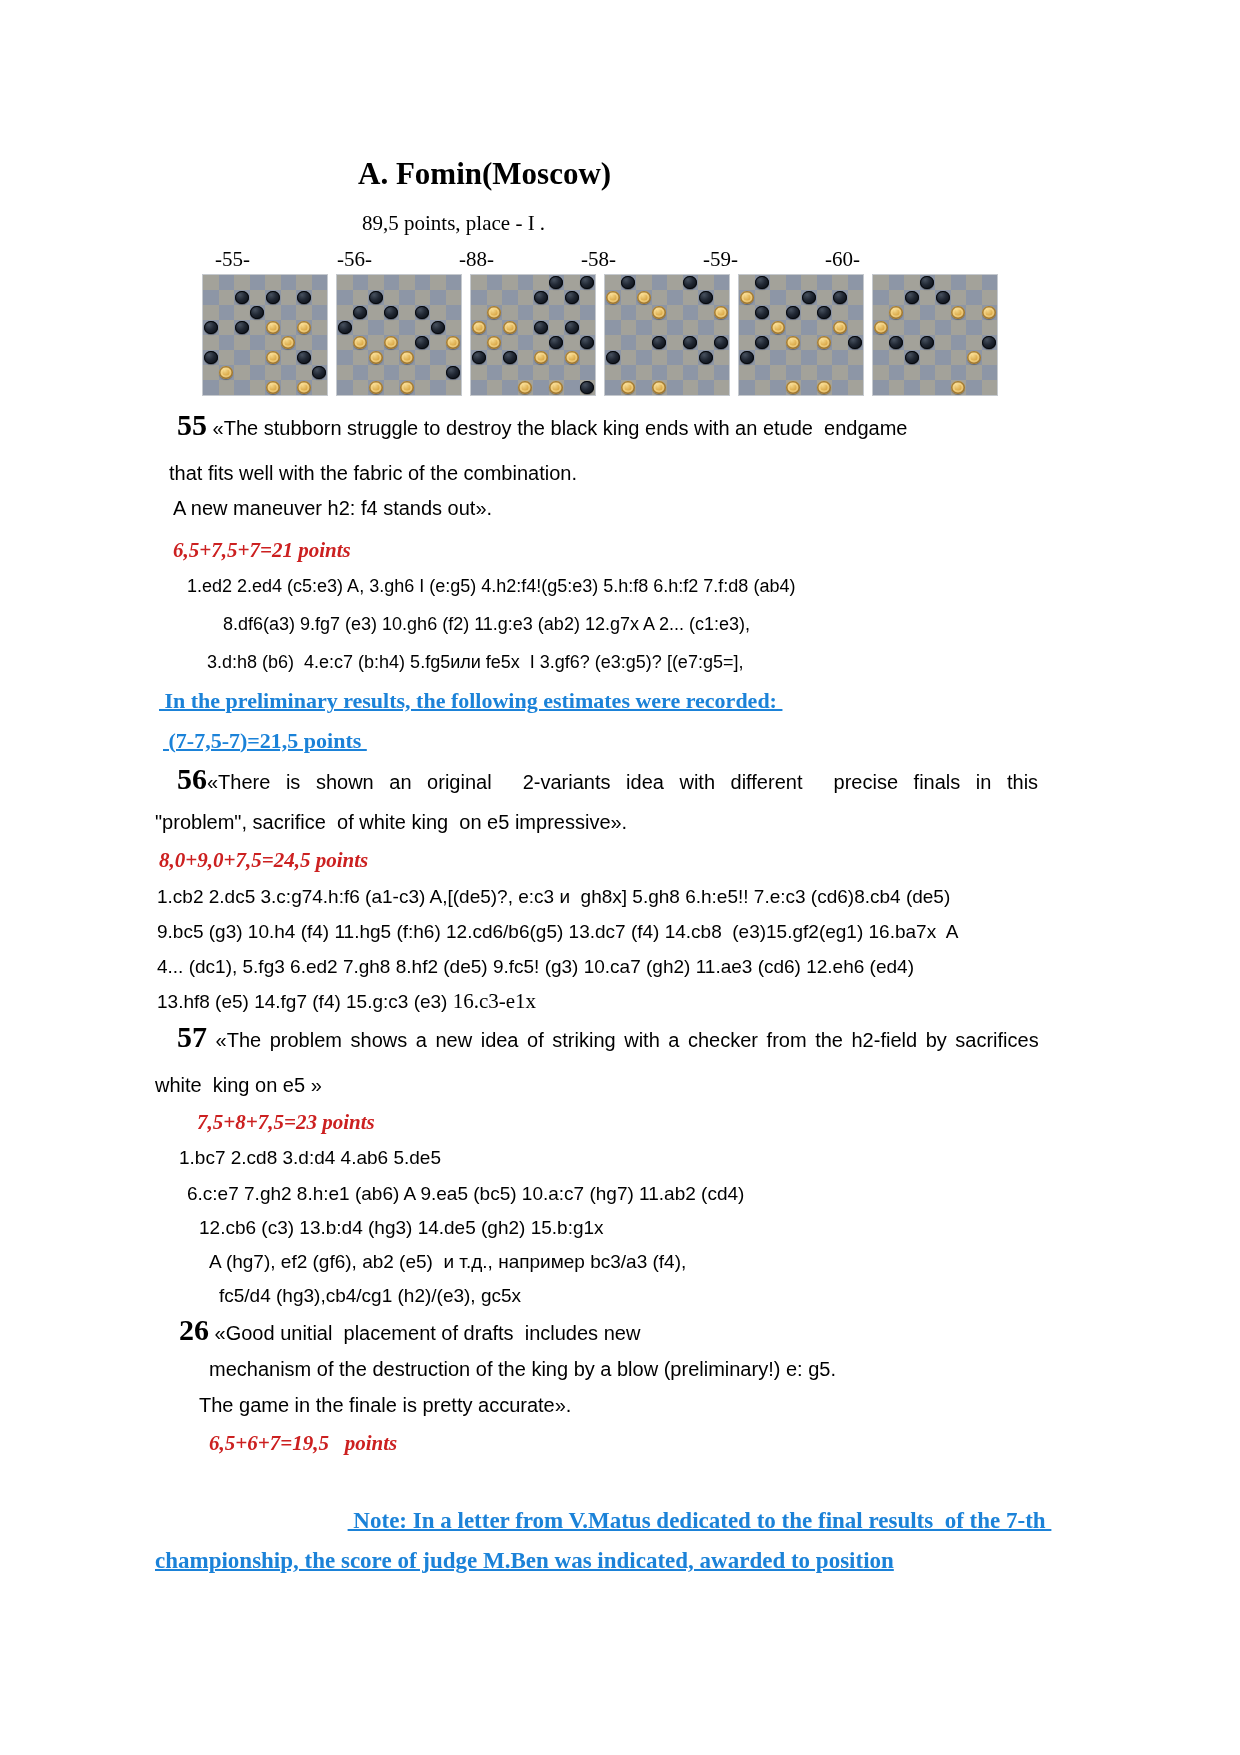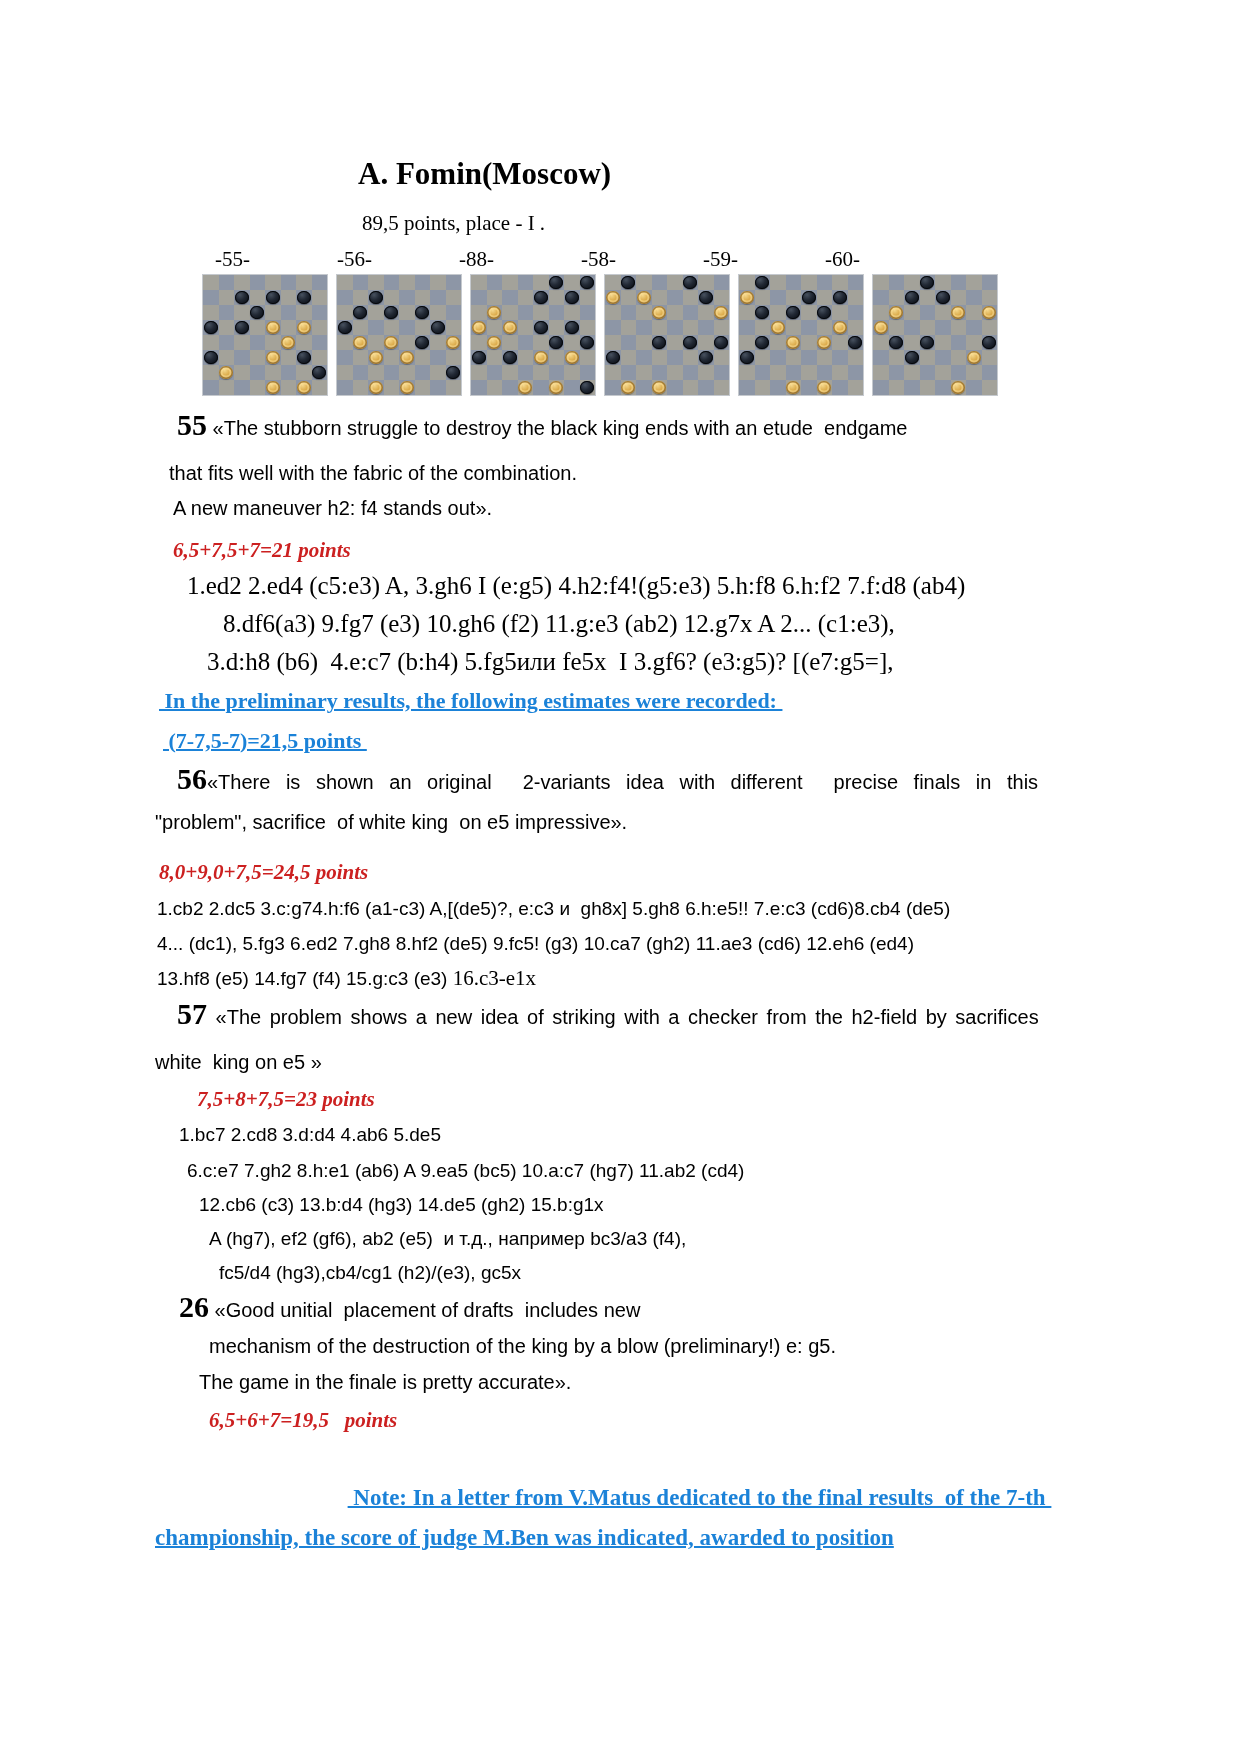--- a/index.html
+++ b/index.html
@@ -18,21 +18,21 @@
   .sq-d{background:var(--board-dark);}
   .pc{position:absolute;border-radius:50%;box-sizing:border-box;}
   .pc.b{background:radial-gradient(circle at 36% 30%, #47515f 0%, #222935 40%, #0e131b 75%);
         box-shadow:inset 0 0 0 1px #05070b, 0 1px 1px rgba(0,0,0,.35);}
   .pc.w{background:radial-gradient(circle at 40% 32%, #f4d88e 0%, #dcab4a 45%, #a5731f 85%);
         box-shadow:inset 0 0 0 1.5px rgba(122,82,18,.65), inset 0 0 0 3.5px rgba(255,230,160,.55), 0 1px 1px rgba(0,0,0,.3);}
   .text-block{padding:0 0 0 155px;}
   .line{white-space:pre;line-height:34px;min-height:34px;font-size:20px;}
   .line .bignum{font-family:"Liberation Serif", serif;font-weight:bold;font-size:30px;}
   .comment{font-family:"Liberation Sans", sans-serif;font-size:20px;}
-  .moves-serif{font-family:Liberation Serif, serif;font-size:25px;line-height:38px;min-height:38px;}
+  .moves-serif{font-family:Liberation Sans, sans-serif;font-size:18px;line-height:38px;min-height:38px;}
   .moves-sans{font-family:"Liberation Sans", sans-serif;font-size:19px;}
   .moves-sans .serif-tail{font-family:"Liberation Serif", serif;font-size:21px;}
   .score{font-family:"Liberation Serif", serif;font-weight:bold;font-style:italic;
          font-size:21px;color:var(--score-red);}
   .result-note{font-family:"Liberation Serif", serif;font-weight:bold;font-size:22px;
          color:var(--link-blue);text-decoration:underline;text-decoration-thickness:2px;
          line-height:40px;min-height:40px;}
   .note{font-family:"Liberation Serif", serif;font-weight:bold;font-size:23px;
          color:var(--link-blue);text-decoration:underline;text-decoration-thickness:2px;
          line-height:40px;min-height:40px;}
@@ -547,22 +547,23 @@
       <div class="line comment" style="margin-top: 11px; margin-left: 14px;"><span>that fits well with the fabric of the combination.</span></div>
       <div class="line comment" style="margin-top: 1px; margin-left: 18px;"><span>A new maneuver h2: f4 stands out».</span></div>
       <div class="line score" style="margin-top: 8px; margin-left: 18px;"><span>6,5+7,5+7=21 points</span></div>
       <div class="line moves-serif" style="margin-top: 0px; margin-left: 32px;"><span>1.ed2 2.ed4 (c5:e3) A, 3.gh6 I (e:g5) 4.h2:f4!(g5:e3) 5.h:f8 6.h:f2 7.f:d8 (ab4)</span></div>
       <div class="line moves-serif" style="margin-top: 0px; margin-left: 68px;"><span>8.df6(a3) 9.fg7 (e3) 10.gh6 (f2) 11.g:e3 (ab2) 12.g7x A 2... (c1:e3),</span></div>
       <div class="line moves-serif" style="margin-top: 0px; margin-left: 52px;"><span>3.d:h8 (b6)  4.e:c7 (b:h4) 5.fg5или fe5x  I 3.gf6? (e3:g5)? [(e7:g5=],</span></div>
       <div class="line result-note" style="margin-top: 0px; margin-left: 4px;"><span> In the preliminary results, the following estimates were recorded: </span></div>
       <div class="line result-note" style="margin-top: 0px; margin-left: 8px;"><span> (7-7,5-7)=21,5 points </span></div>
       <div class="line comment" style="margin-top: 1px; margin-left: 22px; word-spacing: 10px;"><span class="bignum">56</span><span>«There is shown an original  2-variants idea with different  precise finals in this</span></div>
       <div class="line comment" style="margin-top: 6px; margin-left: 0px;"><span>"problem", sacrifice  of white king  on e5 impressive».</span></div>
-      <div class="line score" style="margin-top: 16px; margin-left: 4px;"><span>8,0+9,0+7,5=24,5 points</span></div>
+      <div class="line score" style="margin-top: 4px; margin-left: 4px;"><span>8,0+9,0+7,5=24,5 points</span></div>
       <div class="line moves-sans" style="margin-top: 3px; margin-left: 2px;"><span>1.cb2 2.dc5 3.c:g74.h:f6 (a1-c3) A,[(de5)?, e:c3 и  gh8x] 5.gh8 6.h:e5!! 7.e:c3 (cd6)8.cb4 (de5)</span></div>
+      <div class="line moves-sans" style="margin-top: 1px; margin-left: 2px;"><span>9.bc5 (g3) 10.h4 (f4) 11.hg5 (f:h6) 12.cd6/b6(g5) 13.dc7 (f4) 14.cb8  (e3)15.gf2(eg1) 16.ba7x  A</span></div>
       <div class="line moves-sans" style="margin-top: 1px; margin-left: 2px;"><span>4... (dc1), 5.fg3 6.ed2 7.gh8 8.hf2 (de5) 9.fc5! (g3) 10.ca7 (gh2) 11.ae3 (cd6) 12.eh6 (ed4)</span></div>
       <div class="line moves-sans" style="margin-top: 0px; margin-left: 2px;"><span>13.hf8 (e5) 14.fg7 (f4) 15.g:c3 (e3) </span><span class="serif-tail">16.c3-e1x</span></div>
       <div class="line comment" style="margin-top: 1px; margin-left: 22px; word-spacing: 3px;"><span class="bignum">57</span><span> «The problem shows a new idea of striking with a checker from the h2-field by sacrifices</span></div>
       <div class="line comment" style="margin-top: 11px; margin-left: 0px;"><span>white  king on e5 »</span></div>
       <div class="line score" style="margin-top: 3px; margin-left: 42px;"><span>7,5+8+7,5=23 points</span></div>
       <div class="line moves-sans" style="margin-top: 2px; margin-left: 24px;"><span>1.bc7 2.cd8 3.d:d4 4.ab6 5.de5</span></div>
       <div class="line moves-sans" style="margin-top: 2px; margin-left: 32px;"><span>6.c:e7 7.gh2 8.h:e1 (ab6) A 9.ea5 (bc5) 10.a:c7 (hg7) 11.ab2 (cd4)</span></div>
       <div class="line moves-sans" style="margin-top: 0px; margin-left: 44px;"><span>12.cb6 (c3) 13.b:d4 (hg3) 14.de5 (gh2) 15.b:g1x</span></div>
       <div class="line moves-sans" style="margin-top: 0px; margin-left: 54px;"><span>A (hg7), ef2 (gf6), ab2 (e5)  и т.д., например bc3/a3 (f4),</span></div>
       <div class="line moves-sans" style="margin-top: 0px; margin-left: 64px;"><span>fc5/d4 (hg3),cb4/cg1 (h2)/(e3), gc5x</span></div>

